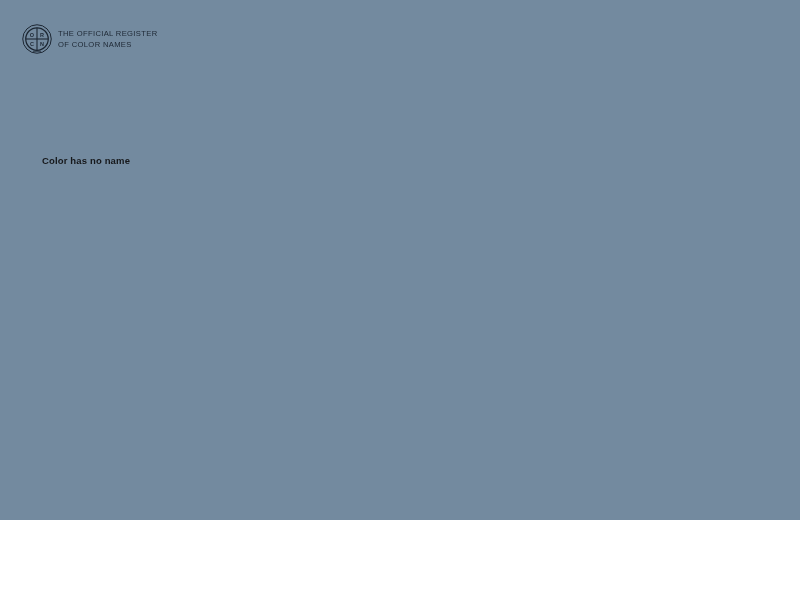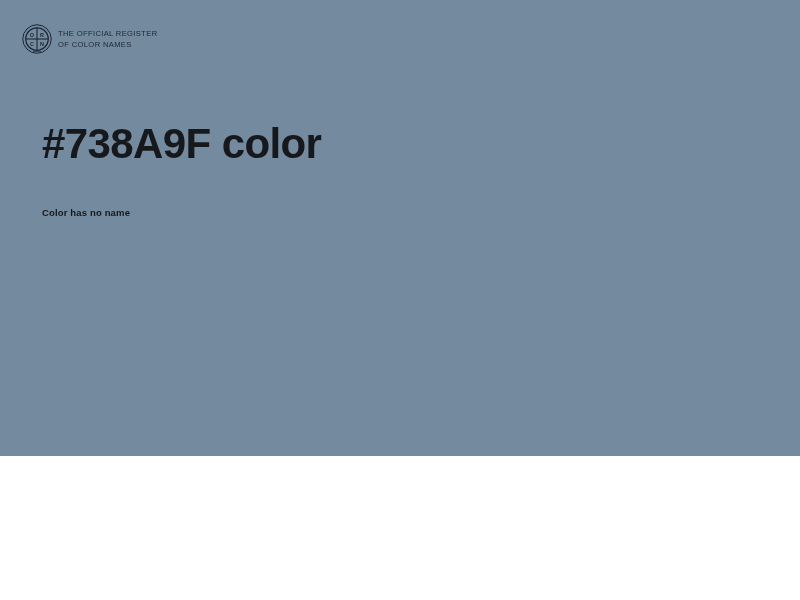--- a/index.html
+++ b/index.html
@@ -11,21 +11,21 @@
     width: 800px;
     height: 600px;
     overflow: hidden;
     font-family: "Liberation Sans", sans-serif;
     -webkit-font-smoothing: antialiased;
   }
 
   #page {
     position: relative;
     width: 800px;
-    height: 456px;
+    height: 520px;
     background: #738a9f;
     box-sizing: border-box;
   }
 
   
   .brand {
     position: absolute;
     left: 22px;
     top: 24px;
     display: flex;
@@ -113,17 +113,16 @@
       </svg>
     </span>
 
     <span class="brand-text">
       <span class="brand-line">THE OFFICIAL REGISTER</span>
       <span class="brand-line">OF COLOR NAMES</span>
     </span>
   </div>
 
   <div class="content">
-    <h1 class="color-title">#738A9F color</h1>
     <p class="color-subtitle">Color has no name</p>
   </div>
 
 </div>
 
 </body></html>

